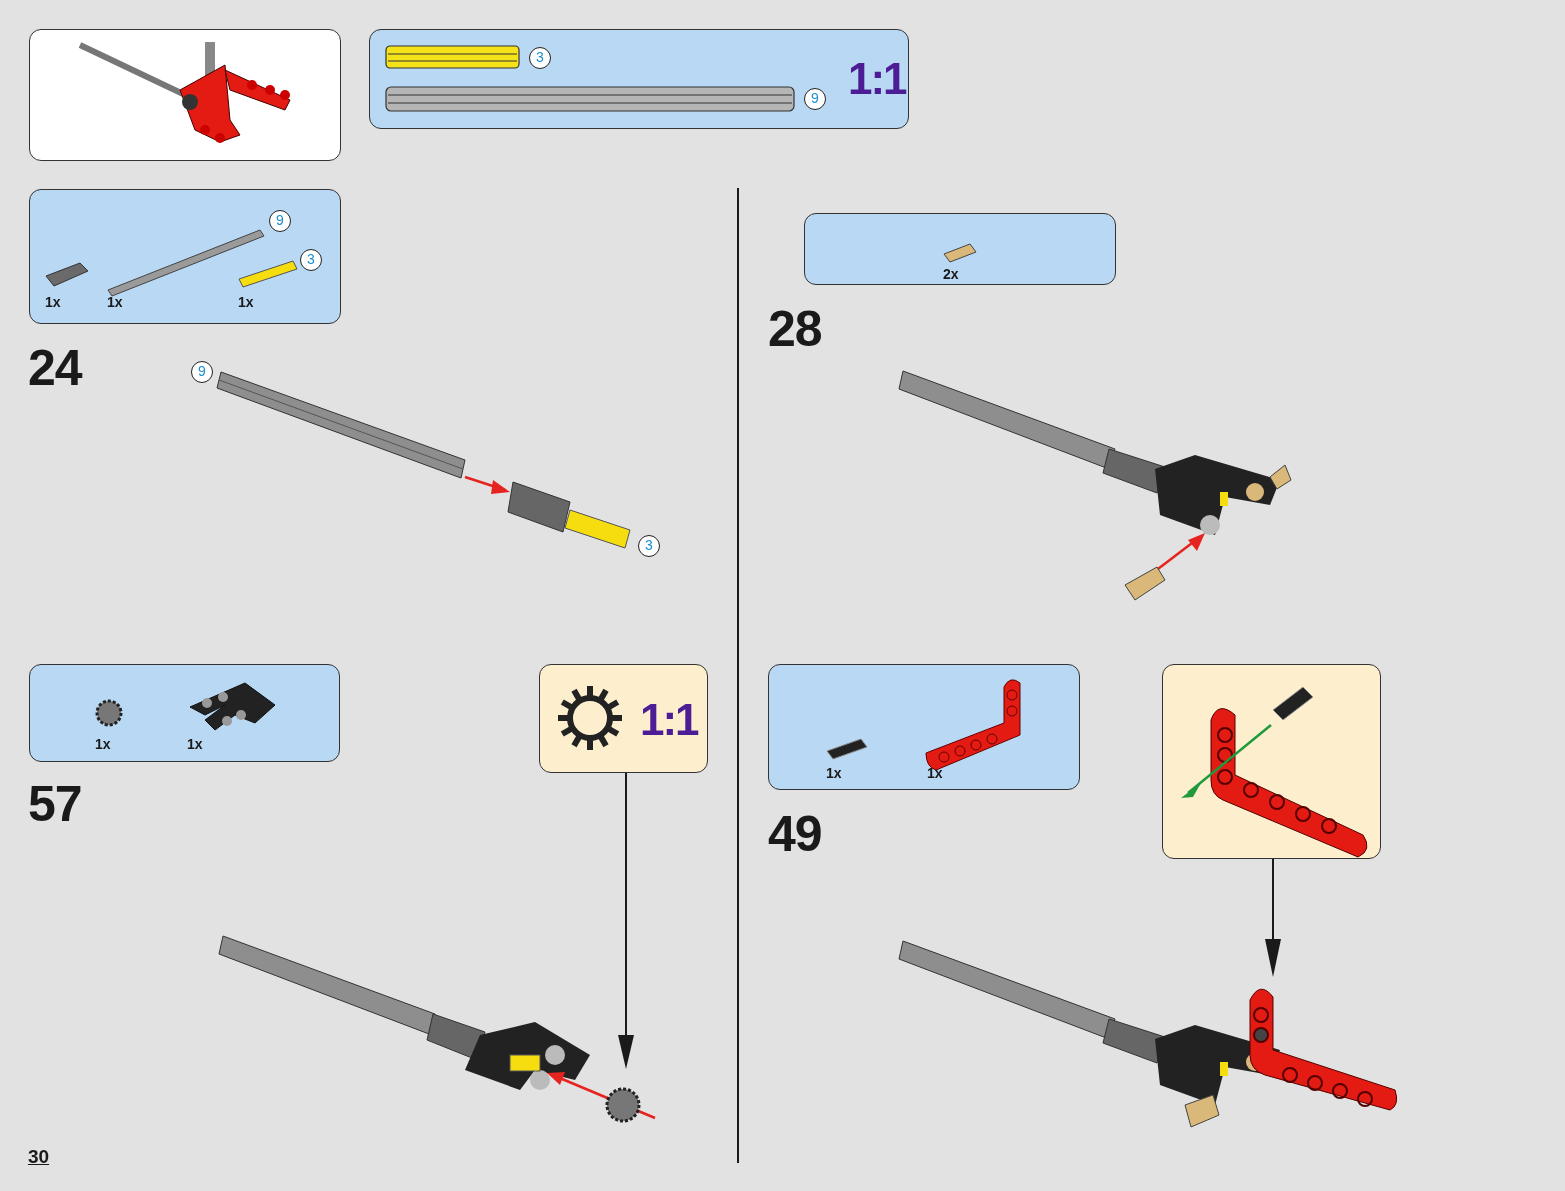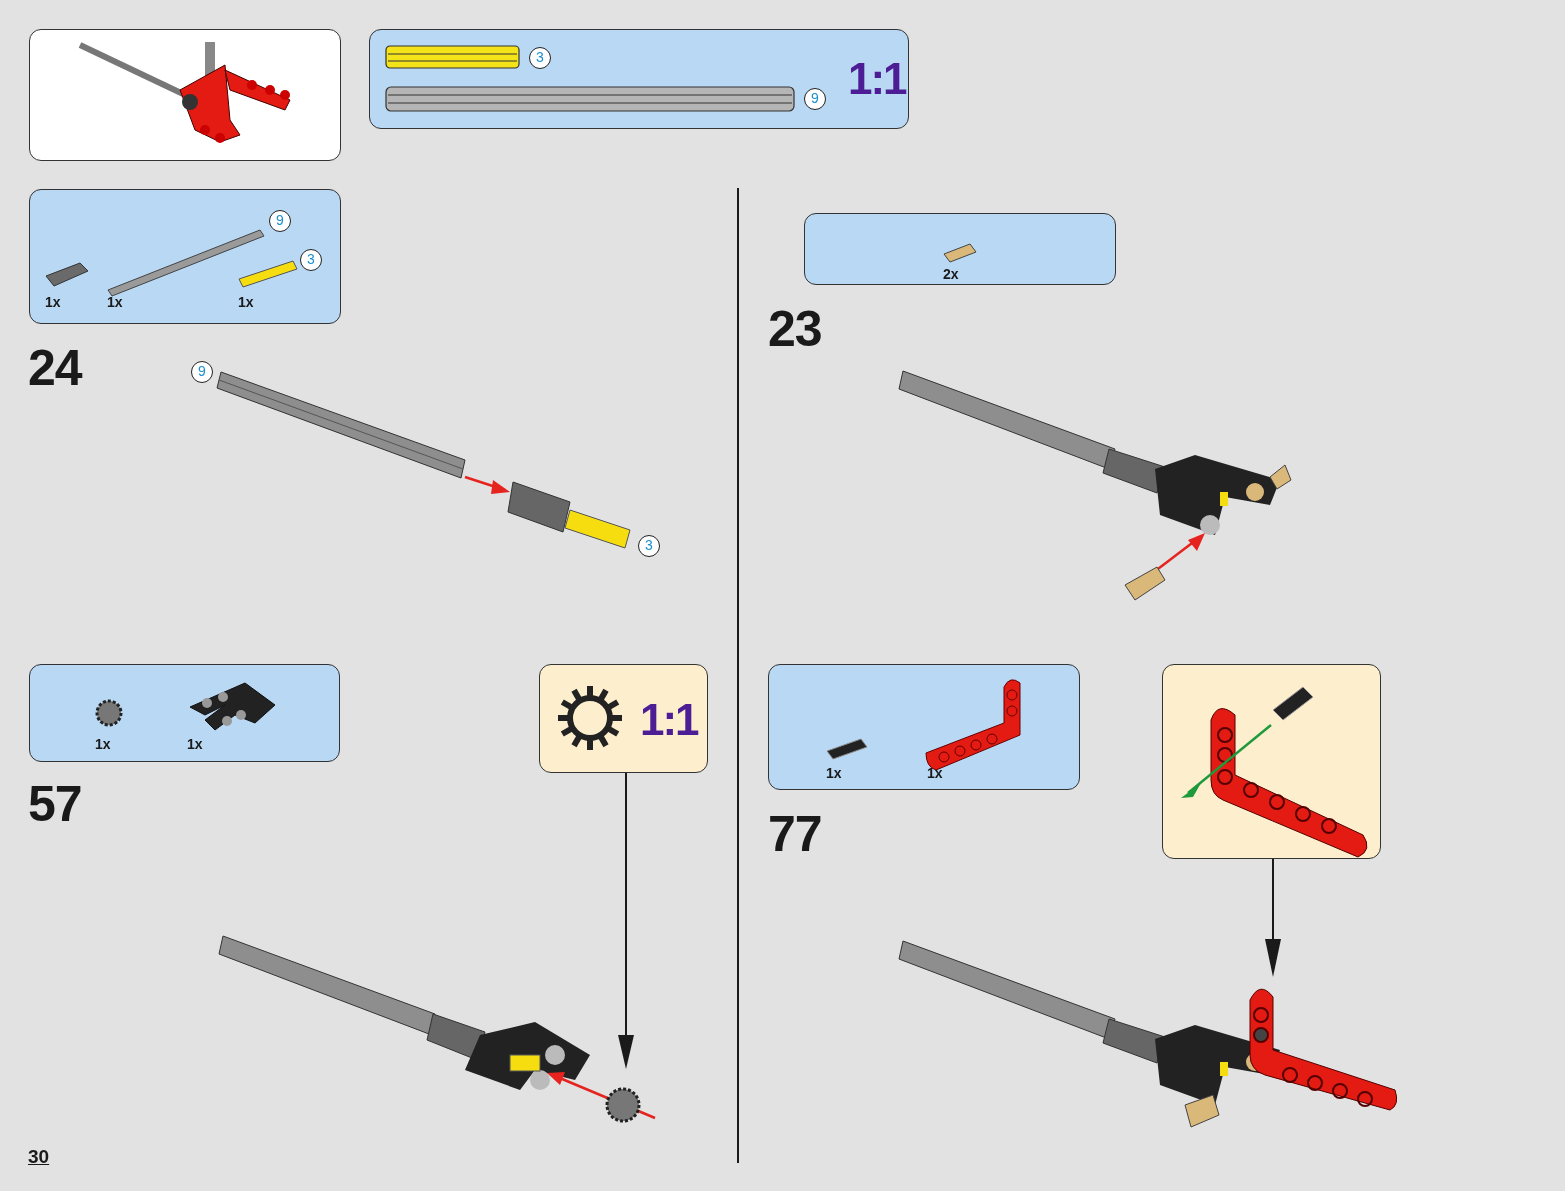--- a/index.html
+++ b/index.html
@@ -142,21 +142,21 @@
   <polygon points="332,143 350,142 345,155" fill="#e52420"></polygon>
   <circle cx="408" cy="175" r="16" fill="#777" stroke="#222" stroke-width="3" stroke-dasharray="3 2"></circle>
 </svg>
 
 <div class="box blue" style="left:804px;top:189px;width:312px;height:72px;margin-top:24px;">
   <svg width="40" height="25" style="left:137px;top:28px;">
     <path d="M2 12 L28 2 L34 10 L8 20 Z" fill="#d9b87a" stroke="#444"></path>
   </svg>
   <div class="qty" style="left:138px;top:52px;">2x</div>
 </div>
-<div class="step-num" style="left:768px;top:300px;">23</div>
+<div class="step-num" style="left:768px;top:300px;">28</div>
 <svg width="420" height="250" style="left:895px;top:365px;">
   <path d="M8 6 L220 84 L214 104 L4 24 Z" fill="#8e8e8e" stroke="#333"></path>
   <path d="M214 84 L270 102 L262 128 L208 108 Z" fill="#666" stroke="#333"></path>
   <path d="M260 104 L300 90 L385 115 L375 140 L330 132 L320 170 L265 150 Z" fill="#222"></path>
   <circle cx="360" cy="127" r="9" fill="#d9b87a"></circle>
     <circle cx="315" cy="160" r="10" fill="#bbb"></circle>
   <rect x="325" y="127" width="8" height="14" fill="#f5dd10"></rect>
   <path d="M375 112 L390 100 L396 115 L382 124 Z" fill="#d9b87a" stroke="#444"></path>
   <line x1="255" y1="210" x2="305" y2="172" stroke="#e52420" stroke-width="2.5"></line>
   <polygon points="310,168 293,175 302,186" fill="#e52420"></polygon>
@@ -172,21 +172,21 @@
     <path d="M2 78 L80 48 L80 12 Q86 0 96 8 L96 60 L12 95 Q2 92 2 78 Z" fill="#e31b13" stroke="#600"></path>
     <circle cx="20" cy="82" r="5" fill="none" stroke="#600"></circle>
       <circle cx="36" cy="76" r="5" fill="none" stroke="#600"></circle>
     <circle cx="52" cy="70" r="5" fill="none" stroke="#600"></circle>
       <circle cx="68" cy="64" r="5" fill="none" stroke="#600"></circle>
     <circle cx="88" cy="20" r="5" fill="none" stroke="#600"></circle>
       <circle cx="88" cy="36" r="5" fill="none" stroke="#600"></circle>
   </svg>
   <div class="qty" style="left:158px;top:100px;">1x</div>
 </div>
-<div class="step-num" style="left:768px;top:805px;">77</div>
+<div class="step-num" style="left:768px;top:805px;">49</div>
 
 <div class="box cream" style="left:1162px;top:664px;width:219px;height:195px;">
   <svg width="219" height="195" style="left:0;top:0;">
     <path d="M48 55 Q55 35 72 50 L72 110 L200 170 Q210 185 195 192 L60 135 Q48 130 48 115 Z" fill="#e31b13" stroke="#500"></path>
     <circle cx="62" cy="70" r="7" fill="none" stroke="#500" stroke-width="2"></circle>
     <circle cx="62" cy="90" r="7" fill="none" stroke="#500" stroke-width="2"></circle>
     <circle cx="62" cy="112" r="7" fill="none" stroke="#500" stroke-width="2"></circle>
     <circle cx="88" cy="125" r="7" fill="none" stroke="#500" stroke-width="2"></circle>
     <circle cx="114" cy="137" r="7" fill="none" stroke="#500" stroke-width="2"></circle>
     <circle cx="140" cy="149" r="7" fill="none" stroke="#500" stroke-width="2"></circle>

